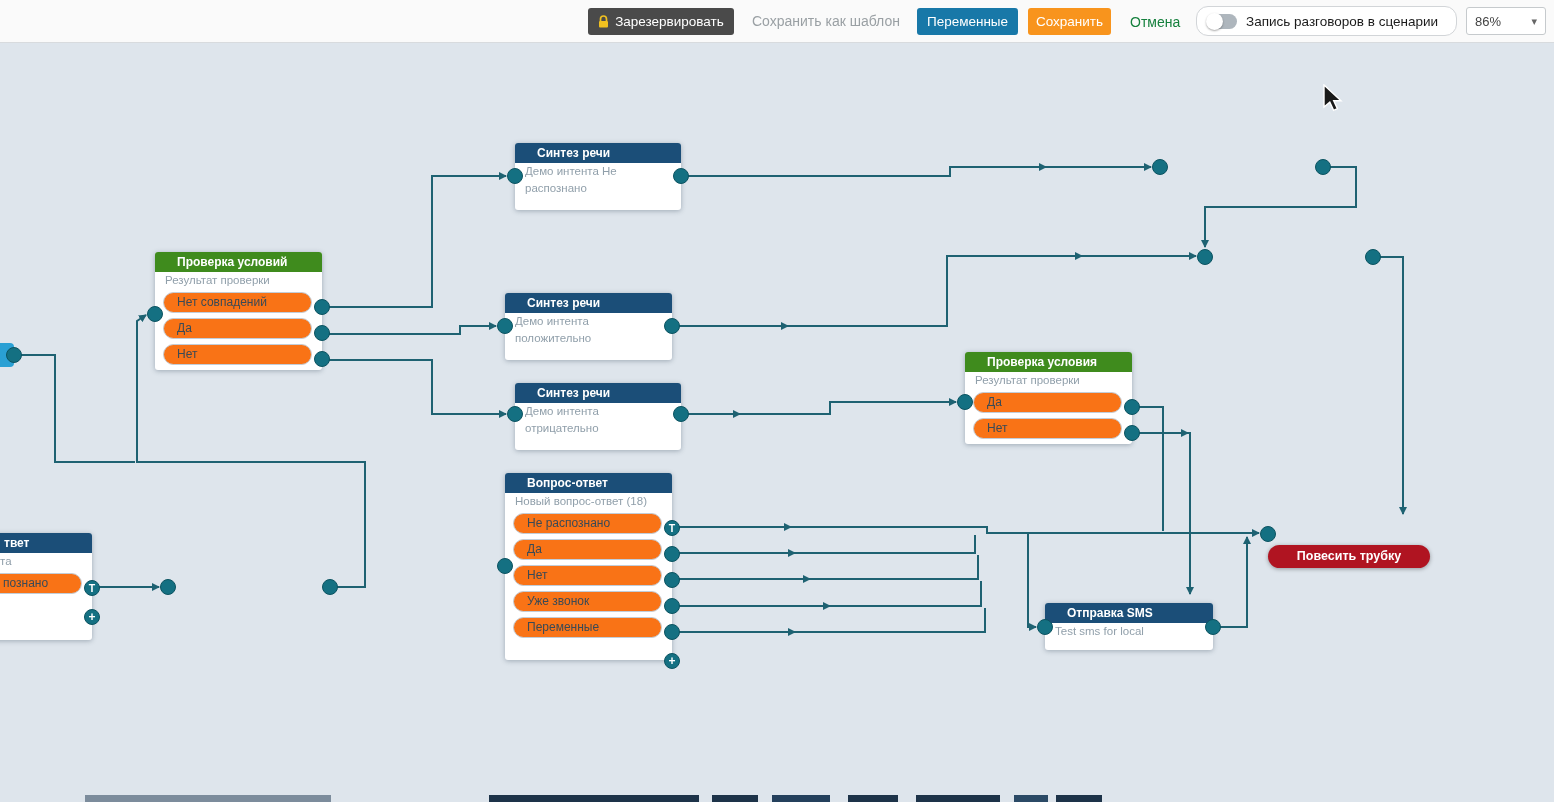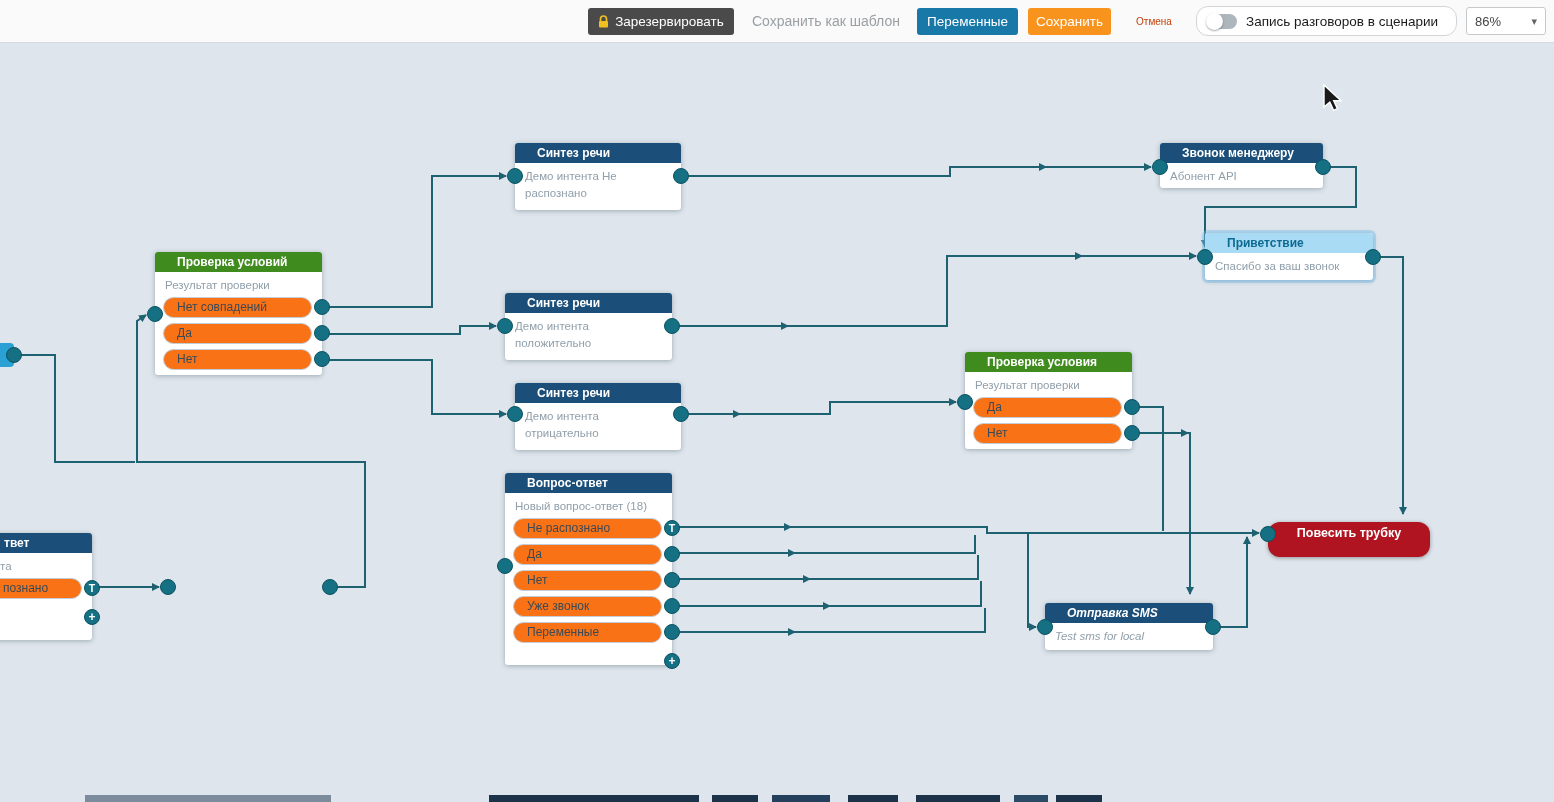--- a/index.html
+++ b/index.html
@@ -10,21 +10,21 @@
   #topbar{position:absolute;top:0;left:0;width:1554px;height:42px;background:#fafafa;
           border-bottom:1px solid #d8dbde;z-index:20}
   .tb-btn{position:absolute;top:8px;height:27px;border:none;border-radius:3px;
           font-size:13.5px;font-family:inherit;cursor:pointer;box-sizing:border-box}
   #reserve-btn{left:588px;width:146px;background:#4a4a4a;color:#fff;display:flex;
                align-items:center;justify-content:center;gap:6px}
   #save-template{position:absolute;left:752px;top:8px;height:27px;line-height:27px;
                  color:#9aa0a4;font-size:14px}
   #variables-btn{left:917px;width:101px;background:#1878a8;color:#fff}
   #save-btn{left:1028px;width:83px;background:#f8941d;color:#fff}
-  #cancel-btn{left:1124px;width:60px;background:transparent;color:#c2410c;font-size:10px}
+  #cancel-btn{left:1124px;width:60px;background:transparent;color:#15803d;font-size:14px}
   #toggle-box{position:absolute;left:1196px;top:6px;width:261px;height:30px;background:#fff;
               border:1px solid #d2d5d8;border-radius:12px;display:flex;align-items:center;
               padding:0 10px;box-sizing:border-box;gap:9px}
   .track{width:30px;height:15px;border-radius:8px;background:#aeb6bd;position:relative;flex:0 0 auto}
   .knob{width:17px;height:17px;border-radius:50%;background:#fff;position:absolute;left:-1px;top:-1px;
         box-shadow:0 1px 2px rgba(0,0,0,.35)}
   #toggle-label{font-size:13.5px;color:#1b1b1b;white-space:nowrap}
   #zoom-box{position:absolute;left:1466px;top:7px;width:80px;height:28px;background:#fff;
             border:1px solid #c6cacd;border-radius:3px;box-sizing:border-box;display:flex;
             align-items:center;justify-content:space-between;padding:0 8px;font-size:13px;color:#444}
@@ -35,21 +35,21 @@
   .wire{fill:none;stroke:#1e6272;stroke-width:2}
 
   .node{position:absolute;background:#fff;border-radius:3px;box-sizing:border-box;
         box-shadow:0 1px 5px rgba(40,60,80,.35);overflow:visible}
   .node.selected{box-shadow:0 0 0 3px rgba(120,190,235,.45),0 1px 5px rgba(40,60,80,.35)}
   .hdr{height:20px;line-height:20px;font-size:12px;font-weight:bold;color:#fff;padding:0 22px;
        border-radius:3px 3px 0 0;white-space:nowrap;overflow:hidden}
   .hdr-blue{background:#1b4e78}
   .hdr-green{background:#3f8b1d}
   .hdr-sel{background:#a9dbf4;color:#0d6a92}
-  .subwrap{padding-top:5px}
+  .subwrap{}
   .sub{font-size:11.5px;color:#909faa;padding:0 10px;line-height:17px;white-space:nowrap;overflow:hidden}
   .rows{padding-top:3px}
   .row{height:21px;margin:0 10px 5px 8px;background:#f97316;border:1px solid #c2cdd8;border-radius:11px;
        box-sizing:border-box;font-size:12px;color:#3a4a56;line-height:19px;padding-left:13px;
        white-space:nowrap;overflow:hidden}
   .port{position:absolute;width:16px;height:16px;border-radius:50%;background:#147082;
         border:1px solid #0b5361;box-sizing:border-box;z-index:6;color:#fff;text-align:center;
         line-height:14px;font-size:10.5px;font-weight:bold}
   .port.plus{font-size:12px}
   .hangup{background:#b01421;border-radius:12px;color:#fff;font-weight:bold;font-size:12.5px;
@@ -102,34 +102,22 @@
 
 <div class="node" style="left: 515px; top: 143px; width: 166px; height: 67px;">
       <div class="hdr hdr-blue">Синтез речи</div>
       <div class="subwrap">
         <div class="sub">Демо интента Не</div>
         <div class="sub">распознано</div>
       </div>
     </div>
     <div class="port" style="left: 507px; top: 168px;"></div>
     <div class="port" style="left: 673px; top: 168px;"></div>
-    <div class="node" style="left: 1160px; top: 143px; width: 163px; height: 45px;">
-      <div class="hdr hdr-blue">Звонок менеджеру</div>
-      <div class="subwrap">
-        <div class="sub">Абонент API</div>
-      </div>
-    </div>
     <div class="port" style="left: 1152px; top: 159px;"></div>
     <div class="port" style="left: 1315px; top: 159px;"></div>
-    <div class="node selected" style="left: 1205px; top: 233px; width: 168px; height: 47px;">
-      <div class="hdr hdr-sel">Приветствие</div>
-      <div class="subwrap">
-        <div class="sub">Спасибо за ваш звонок</div>
-      </div>
-    </div>
     <div class="port" style="left: 1197px; top: 249px;"></div>
     <div class="port" style="left: 1365px; top: 249px;"></div>
     <div class="node" style="left: 155px; top: 252px; width: 167px;">
       <div class="hdr hdr-green">Проверка условий</div>
       <div class="subwrap">
         <div class="sub">Результат проверки</div>
       </div>
       <div class="rows">
         <div class="row">Нет совпадений</div>
         <div class="row">Да</div>
@@ -186,29 +174,29 @@
     </div>
     <div class="port" style="left: 497px; top: 558px;"></div>
     <div class="port badge" style="left: 664px; top: 520px;">T</div>
     <div class="port" style="left: 664px; top: 546px;"></div>
     <div class="port" style="left: 664px; top: 572px;"></div>
     <div class="port" style="left: 664px; top: 598px;"></div>
     <div class="port" style="left: 664px; top: 624px;"></div>
     <div class="port plus" style="left: 664px; top: 653px;">+</div>
     <div class="port" style="left: 160px; top: 579px;"></div>
     <div class="port" style="left: 322px; top: 579px;"></div>
-    <div class="node" style="left: 1045px; top: 603px; width: 168px; height: 47px; font-style: italic;">
+    <div class="node" style="left: 1045px; top: 603px; width: 168px; height: 47px;">
       <div class="hdr hdr-blue">Отправка SMS</div>
       <div class="subwrap">
         <div class="sub">Test sms for local</div>
       </div>
     </div>
     <div class="port" style="left: 1037px; top: 619px;"></div>
     <div class="port" style="left: 1205px; top: 619px;"></div>
-    <div class="node hangup" style="left: 1268px; top: 522px; width: 162px; height: 35px; line-height: 23px;">Повесить трубку</div>
+    <div class="node hangup" style="left: 1268px; top: 545px; width: 162px; height: 23px; line-height: 23px;">Повесить трубку</div>
     <div class="port" style="left: 1260px; top: 525.5px;"></div>
     <div class="node" style="left: -80px; top: 533px; width: 172px; height: 107px;">
       <div class="hdr hdr-blue" style="padding-left: 84px;">твет</div>
       <div class="subwrap">
         <div class="sub" style="padding-left: 80px;">та</div>
       </div>
       <div class="rows">
         <div class="row" style="padding-left: 74px;">познано</div>
       </div>
     </div>

